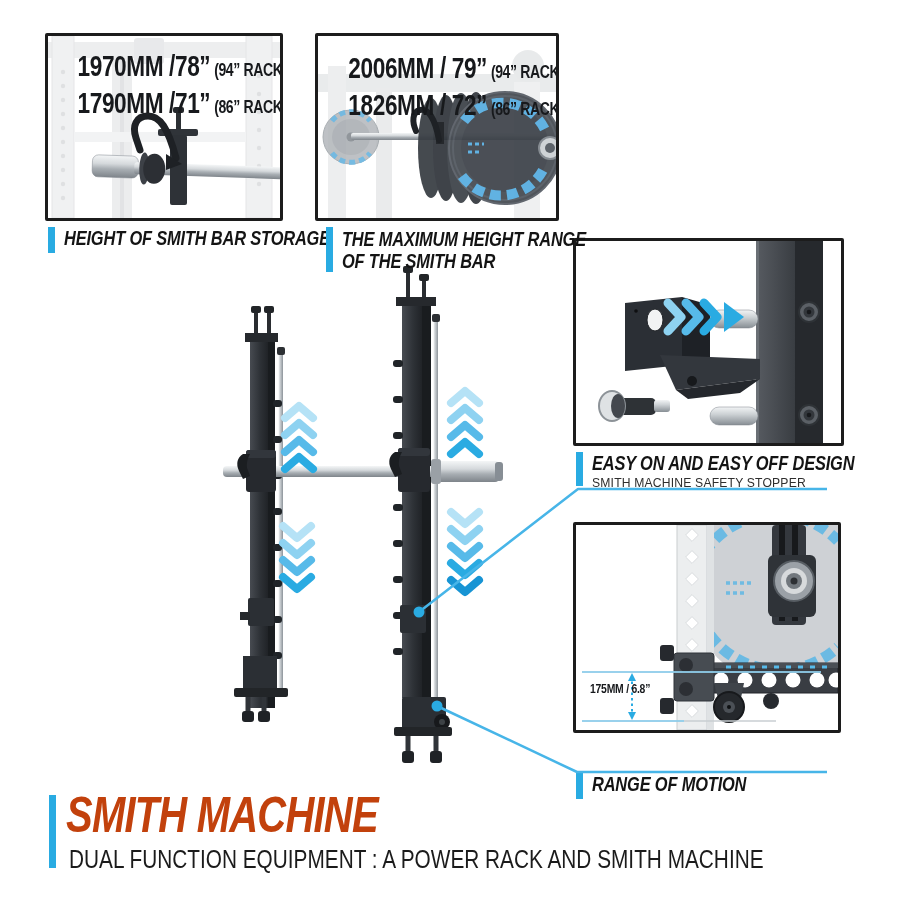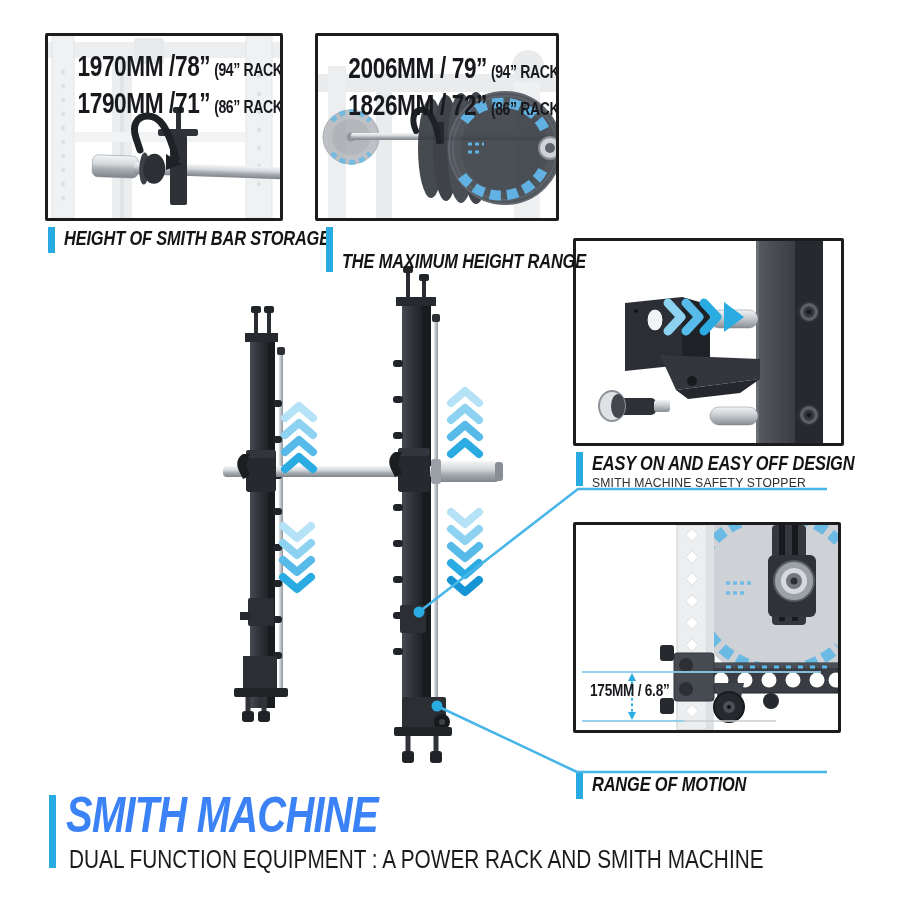--- a/index.html
+++ b/index.html
@@ -14,25 +14,25 @@
   .condc{display:inline-block;transform:scaleX(.78);transform-origin:50% 50%;}
   .condl{display:inline-block;transform:scaleX(.8);transform-origin:0 50%;}
   .m-big{font-weight:700;font-size:29px;color:#17191c;letter-spacing:-.5px;}
   .m-small{font-weight:700;font-size:18px;color:#17191c;letter-spacing:-.5px;margin-left:5px;}
   .caption{position:absolute;display:flex;align-items:stretch;gap:9px;z-index:3;}
   .capbar{width:7px;background:var(--blue);flex:0 0 7px;}
   .captext{font-weight:700;font-style:italic;font-size:20.5px;color:var(--ink);
            letter-spacing:-.2px;line-height:1.08;white-space:nowrap;}
   .subcaptext{font-weight:400;font-style:normal;font-size:13.5px;color:#2e2e2e;
               letter-spacing:.2px;margin-top:1px;white-space:nowrap;}
-  .dim-label{position:absolute;font-weight:700;font-size:17px;color:#17191c;
+  .dim-label{position:absolute;font-weight:700;font-size:13px;color:#17191c;
              letter-spacing:-.3px;z-index:3;white-space:nowrap;}
   .footer-bar{position:absolute;left:49px;top:795px;width:7px;height:73px;background:var(--blue);z-index:3;}
   .footer-title{position:absolute;left:66px;top:790px;font-weight:700;font-style:italic;
-                font-size:50px;color:#3b82f6;letter-spacing:-1px;line-height:1;z-index:3;white-space:nowrap;}
+                font-size:50px;color:#c2410c;letter-spacing:-1px;line-height:1;z-index:3;white-space:nowrap;}
   .footer-sub{position:absolute;left:69px;top:845px;font-weight:400;font-size:26px;
               color:#1b1b1b;letter-spacing:0;line-height:1.1;z-index:3;white-space:nowrap;}
   .overlay{position:absolute;left:0;top:0;z-index:5;pointer-events:none;}
   .machine{position:absolute;left:90px;top:260px;z-index:1;}
 </style>
 </head>
 <body>
 
 <div class="canvas">
 
@@ -282,20 +282,21 @@
     </svg>
     <div class="meas" style="top:16px;">
       <div class="meas-line"><span class="condc"><span class="m-big">2006MM / 79”</span><span class="m-small">(94” RACK)</span></span></div>
       <div class="meas-line"><span class="condc"><span class="m-big">1826MM / 72”</span><span class="m-small">(86” RACK)</span></span></div>
     </div>
   </div>
   <div class="caption" style="left:326px;top:227px;align-items:flex-end;">
     <div class="capbar" style="height:45px;"></div>
     <div class="captext">
       <div><span class="condl">THE MAXIMUM HEIGHT RANGE</span></div>
+      <div><span class="condl">OF THE SMITH BAR</span></div>
     </div>
   </div>
 
   <div class="panel" style="left:573px;top:238px;width:271px;height:208px;">
     <svg width="265" height="202" viewBox="0 0 265 202">
       <defs>
         <linearGradient id="chromeV4" x1="0" y1="0" x2="0" y2="1">
           <stop offset="0" stop-color="#f2f4f5"></stop>
             <stop offset=".4" stop-color="#cdd2d5"></stop>
           <stop offset="1" stop-color="#878e94"></stop>

